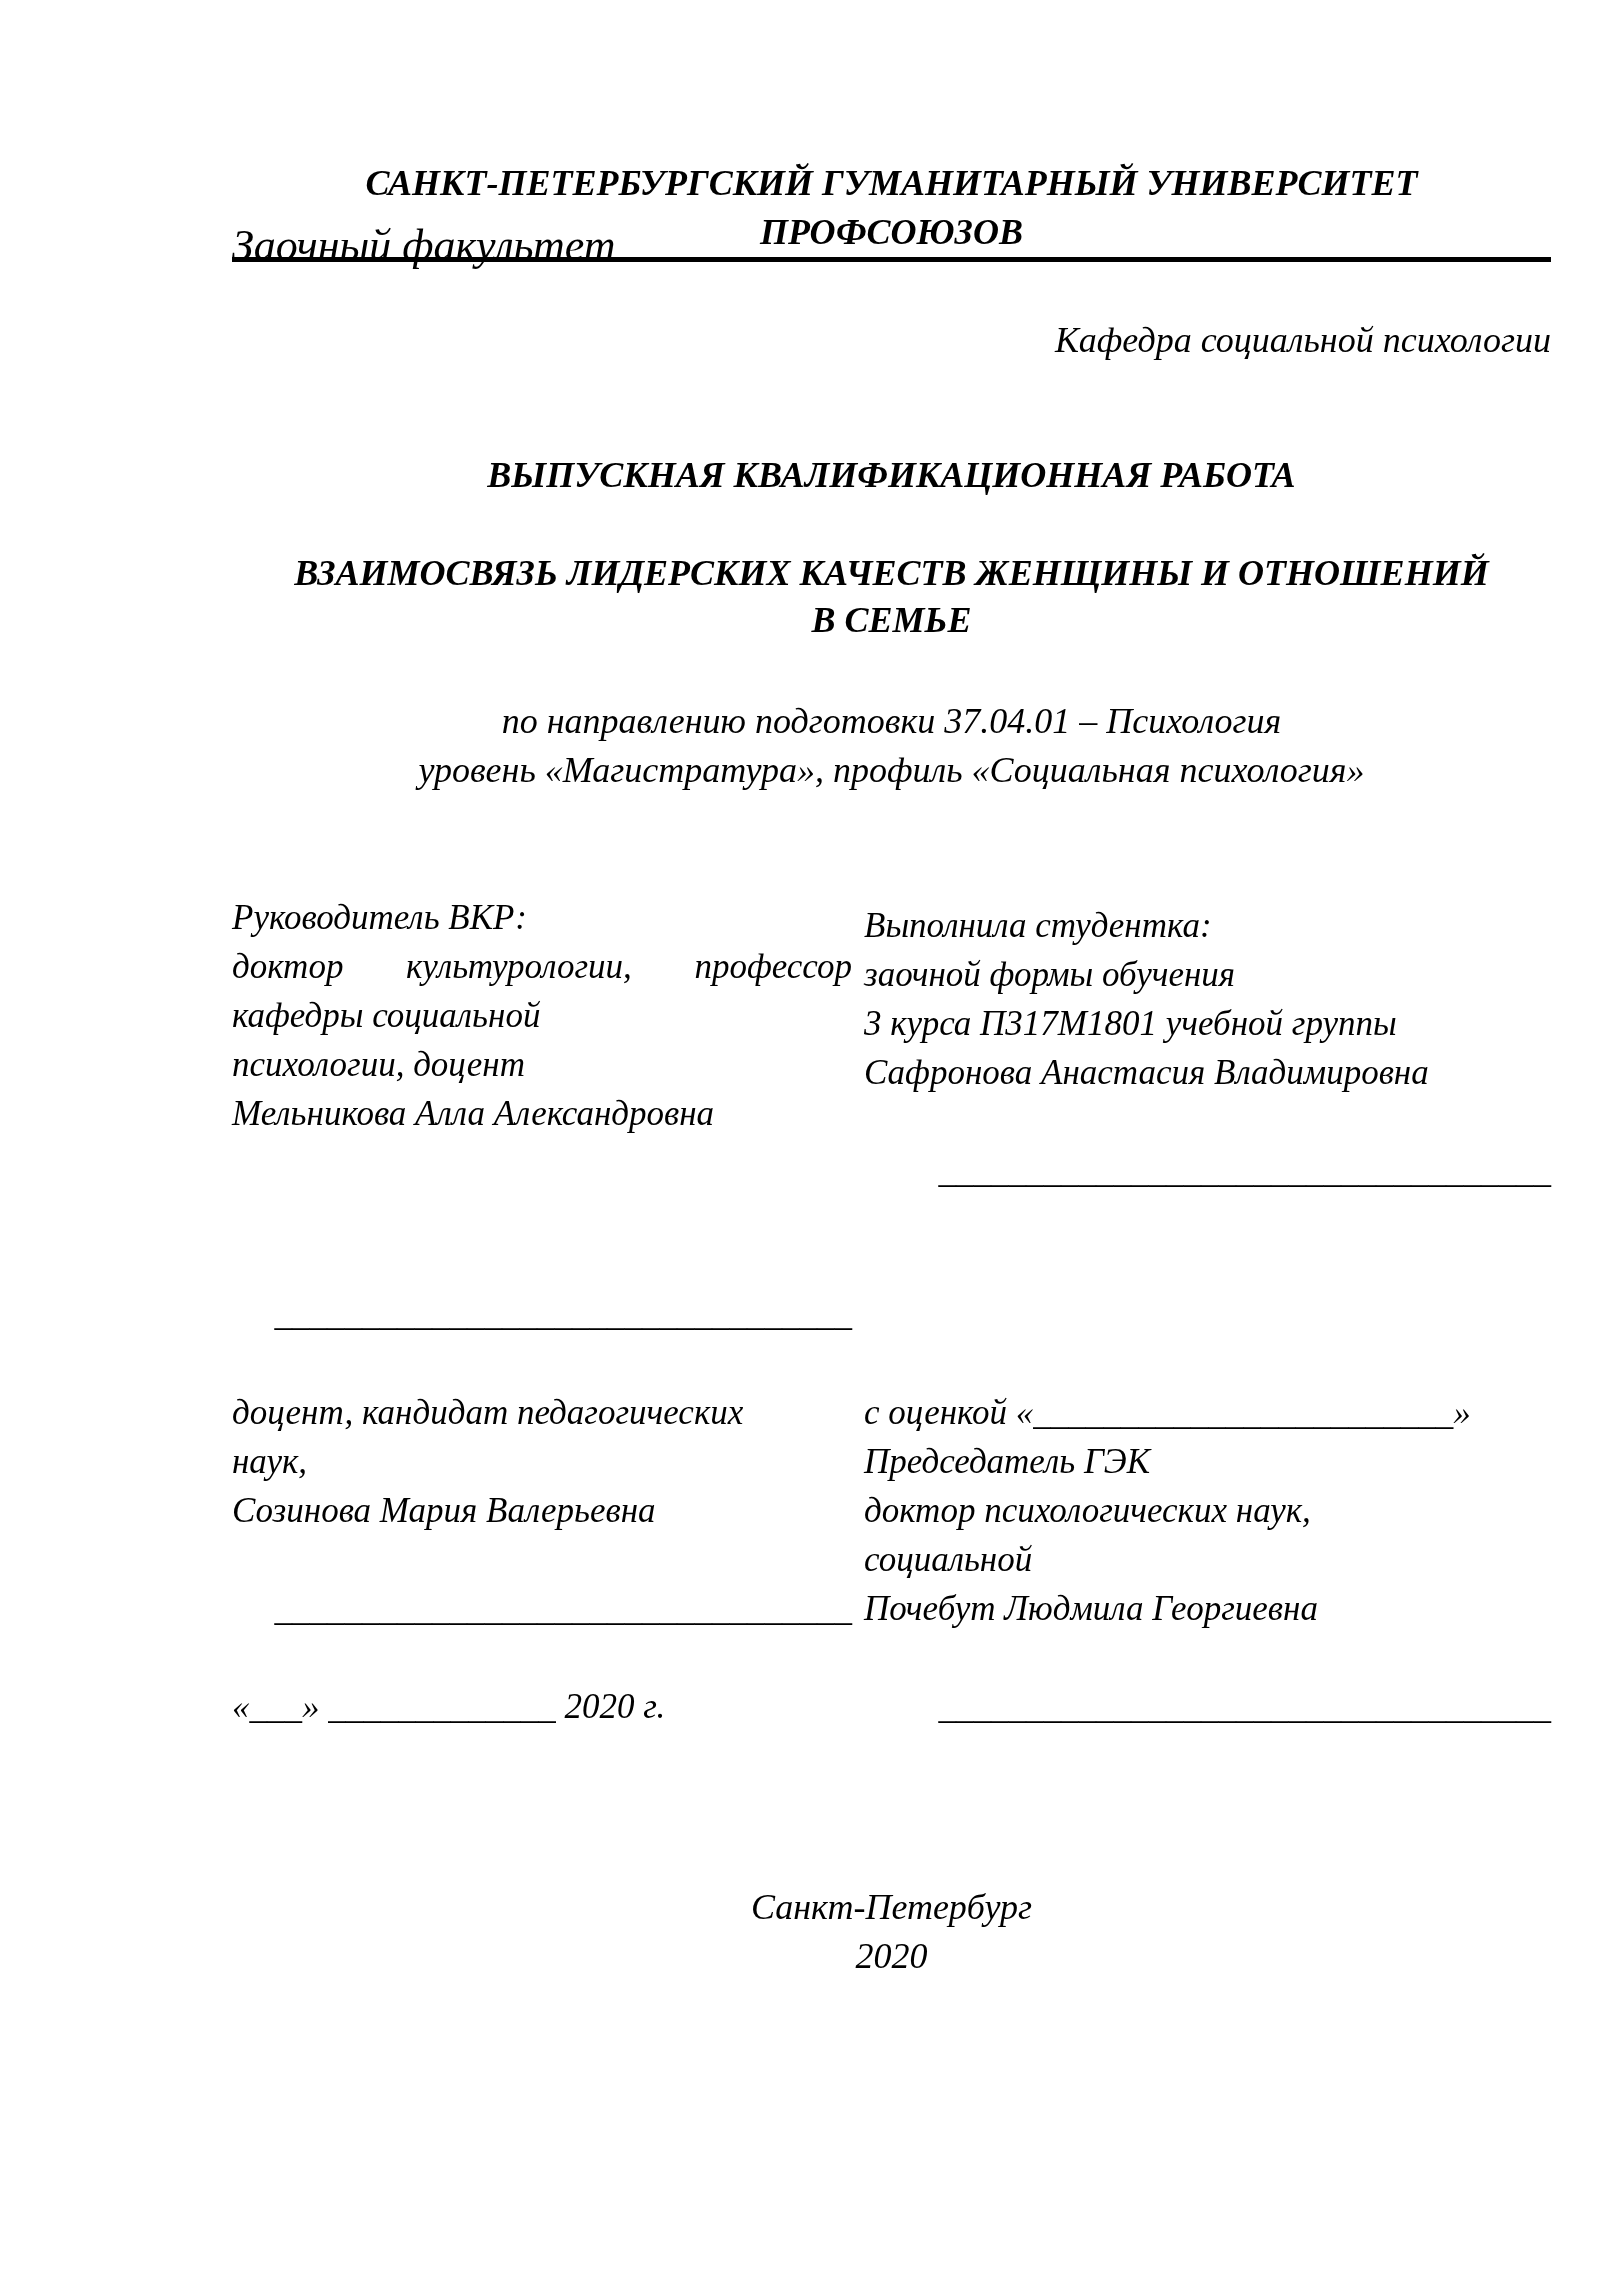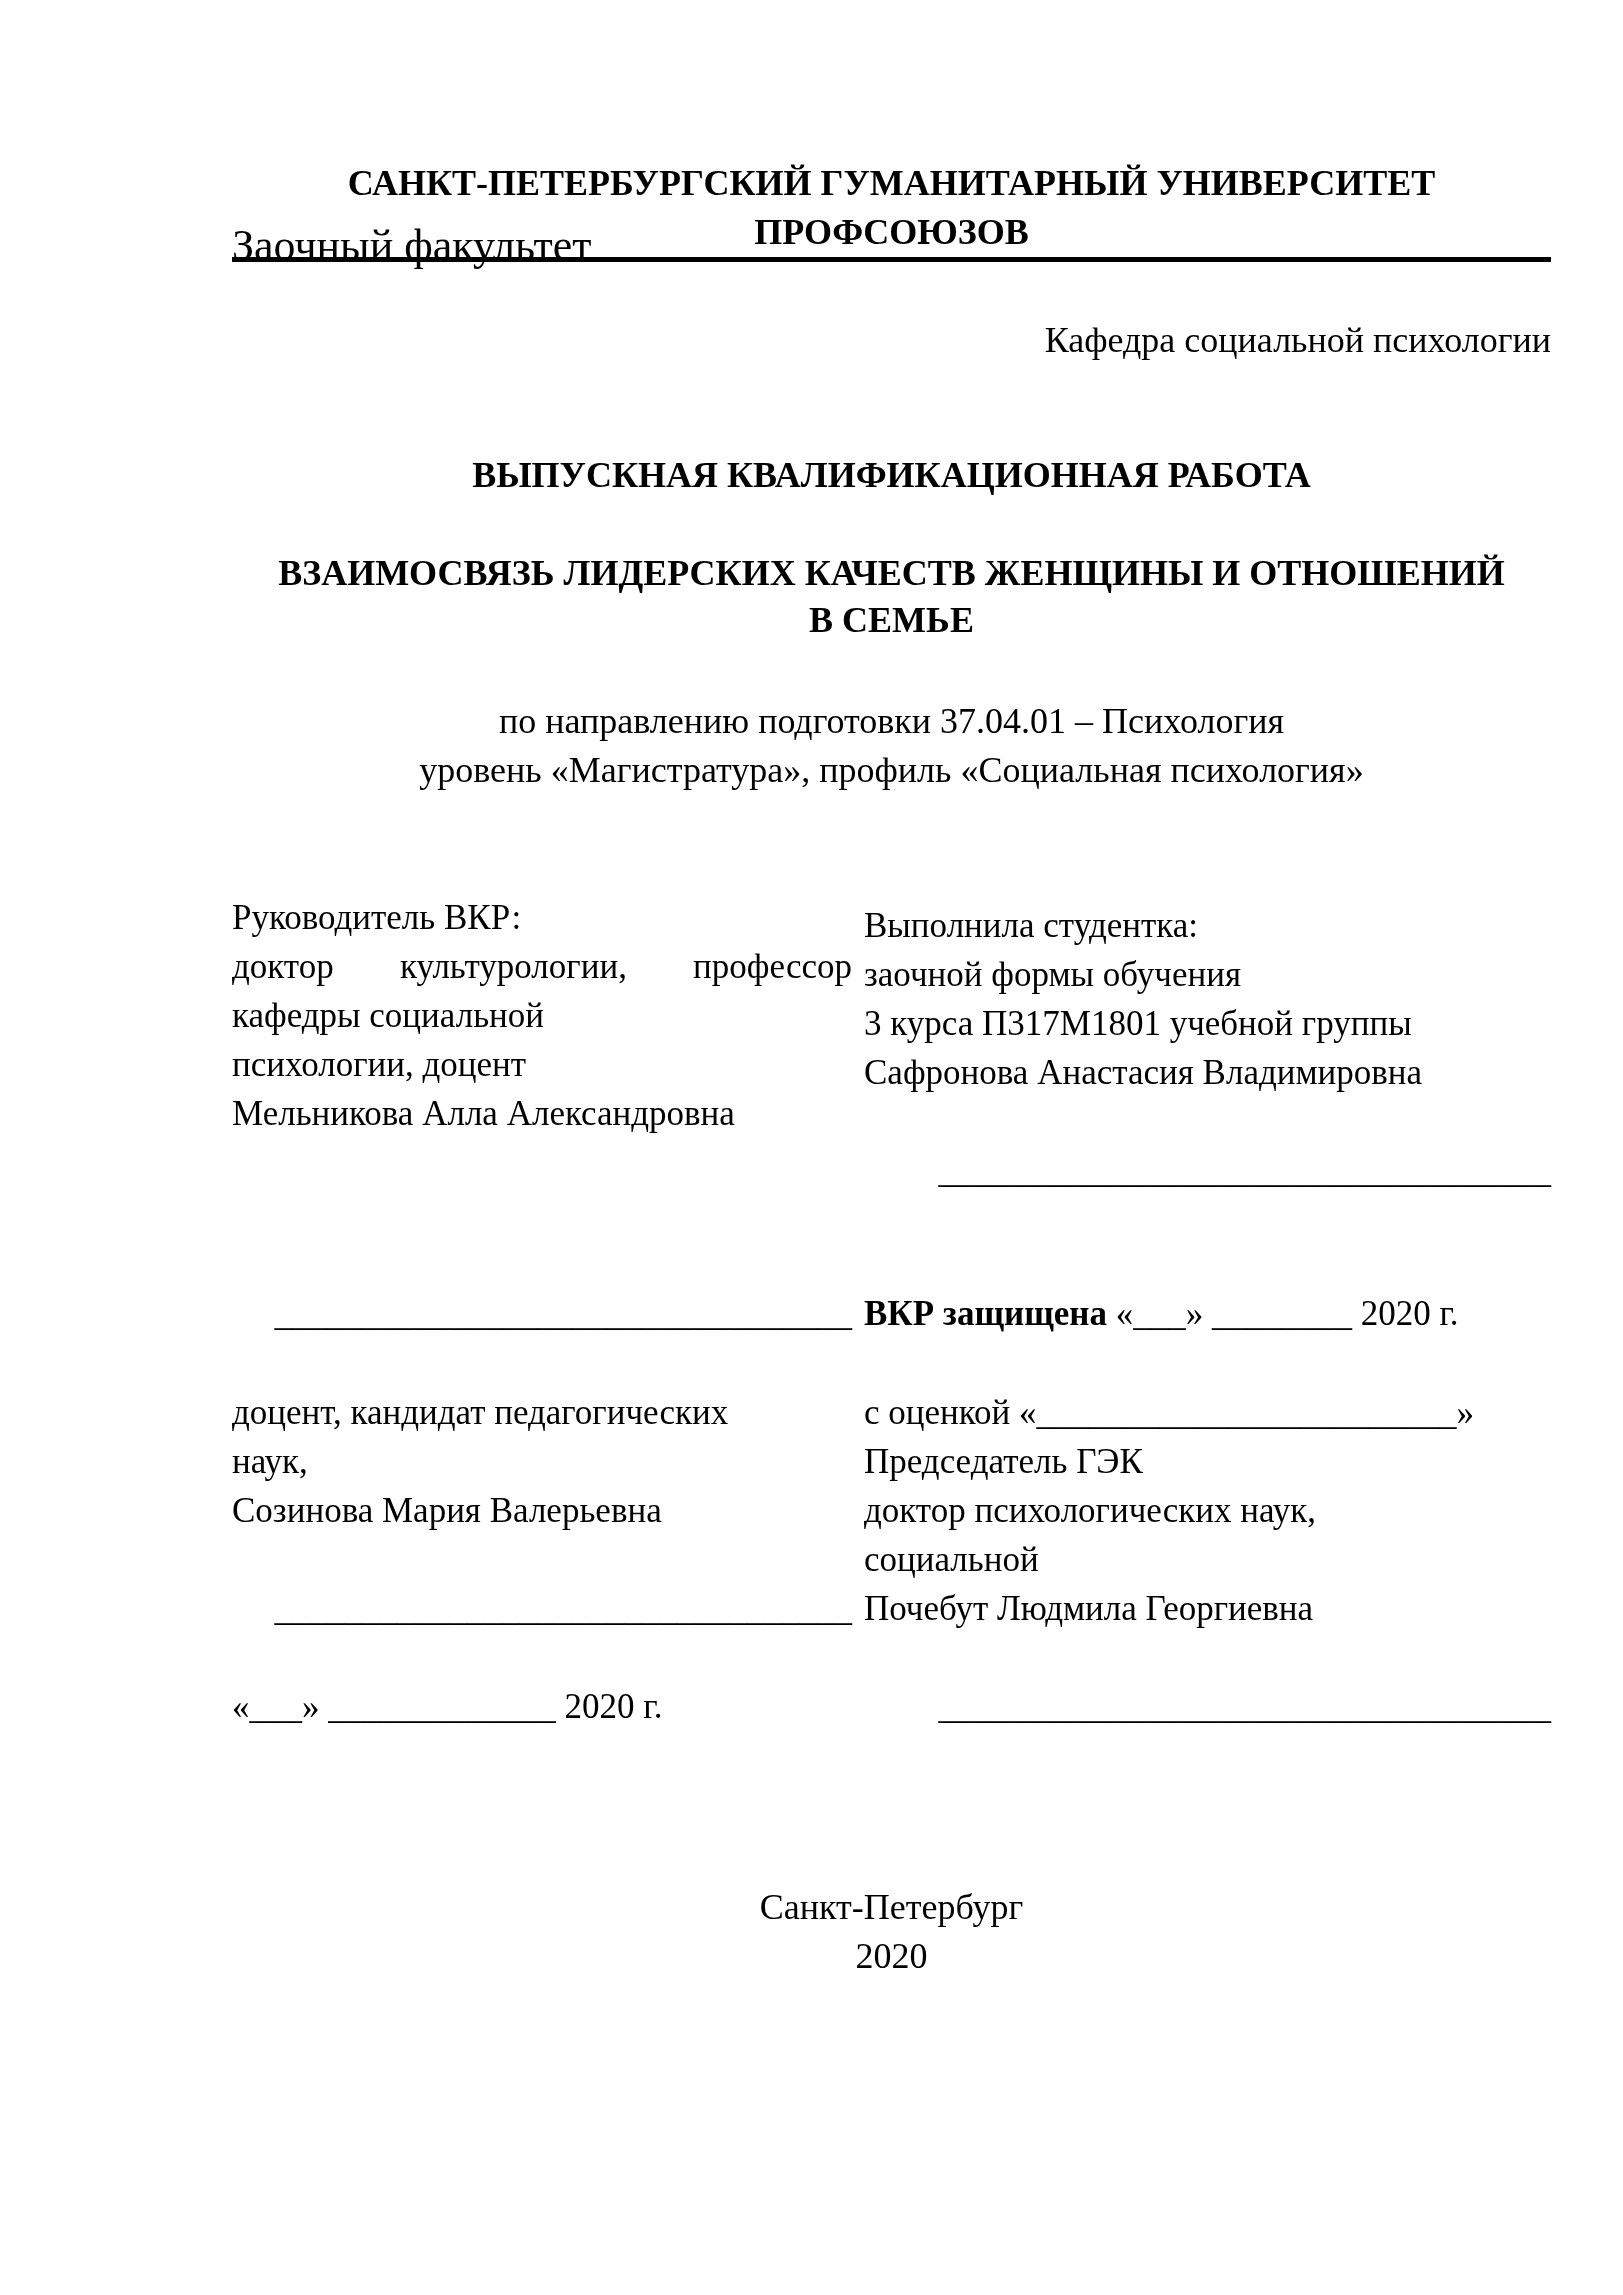--- a/index.html
+++ b/index.html
@@ -9,21 +9,21 @@
   }
   .page {
     position: relative;
     width: 1623px;
     height: 2295px;
     background: #ffffff;
     color: #000000;
     font-family: "Liberation Serif", "DejaVu Serif", serif;
     overflow: hidden;
   }
-  .abs { position: absolute; }
+  .abs { position: absolute; font-style: italic; }
   .bold   { font-weight: 700; }
 
   #university {
     left: 232px; top: 159px; width: 1319px;
     font-size: 36px; line-height: 49px; font-weight: 700;
     text-align: center;
     border-bottom: 5.5px solid #000;
   }
   #faculty {
     left: 232px; top: 221px; width: 1319px;
@@ -118,24 +118,20 @@
     <div>3 курса П317М1801 учебной группы</div>
     <div>Сафронова Анастасия Владимировна</div>
     <div class="blank"></div>
     <div class="sig-line">___________________________________</div>
   </div>
 
   <div id="head-sig-row" class="abs">
     <div class="sig-line">_________________________________</div>
   </div>
 
-  <div id="defense-row" class="abs">
-    <span class="bold">ВКР защищена</span>
-    <span>«___» ________ 2020 г.</span>
-  </div>
 
   <div id="head-block" class="abs">
     <div>доцент, кандидат педагогических</div>
     <div>наук,</div>
     <div>Созинова Мария Валерьевна</div>
     <div class="blank"></div>
     <div class="sig-line">_________________________________</div>
     <div class="blank"></div>
     <div>«___» _____________ 2020 г.</div>
   </div>

